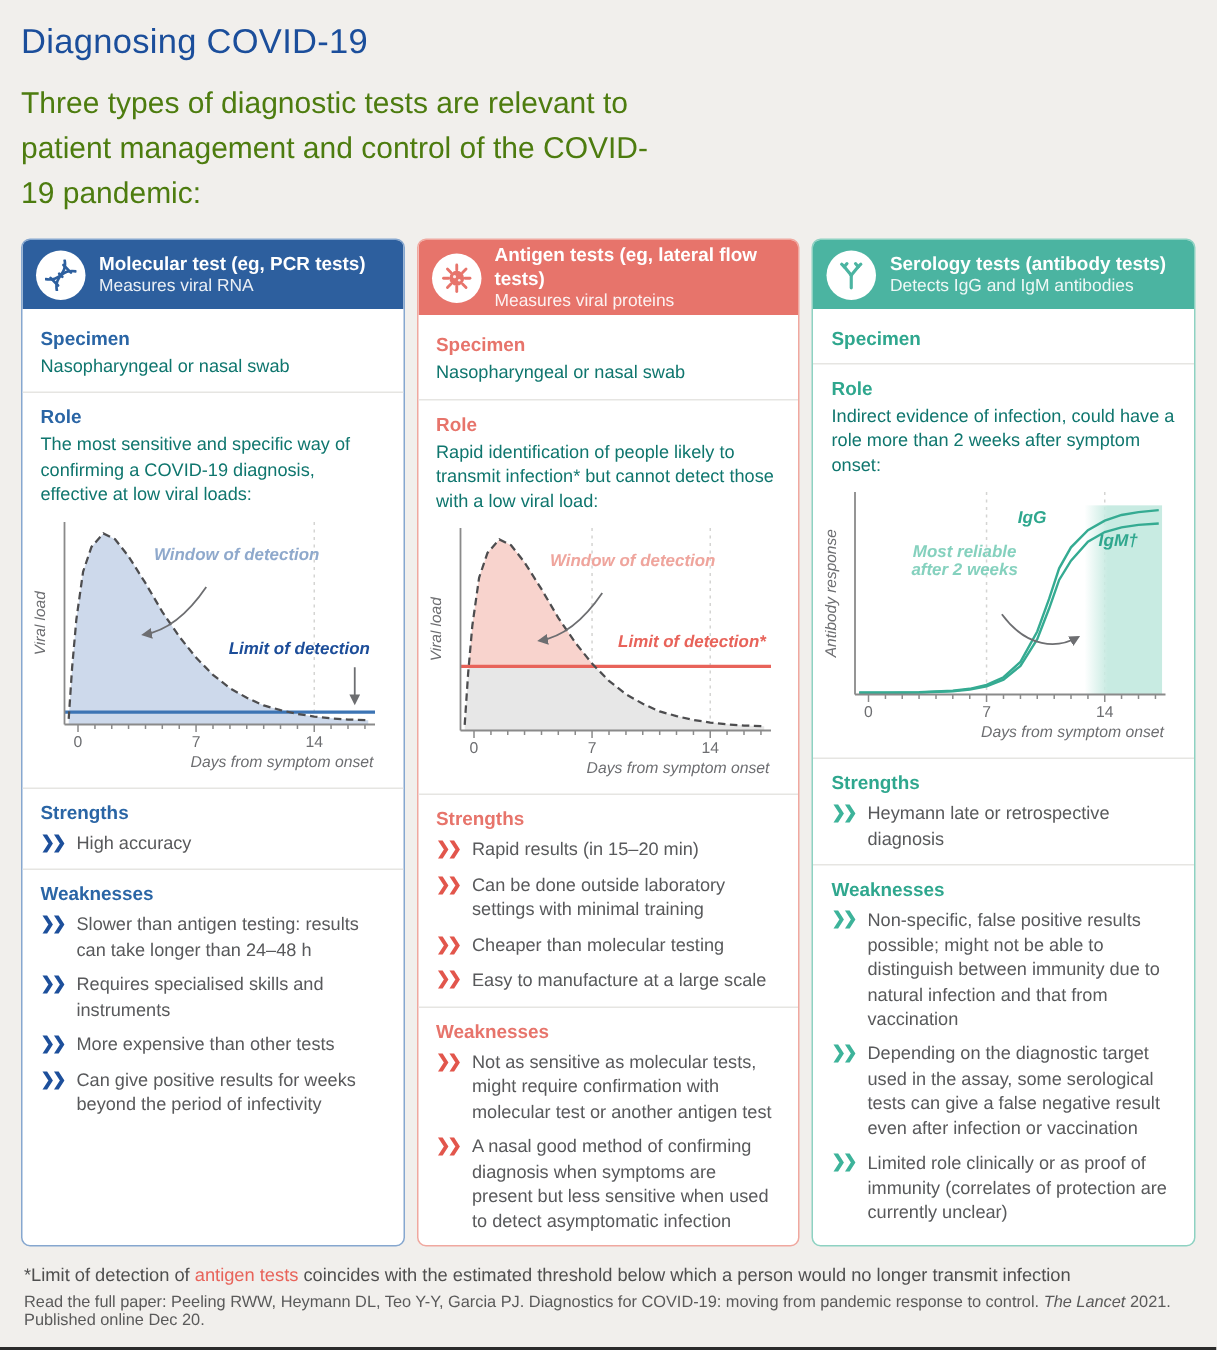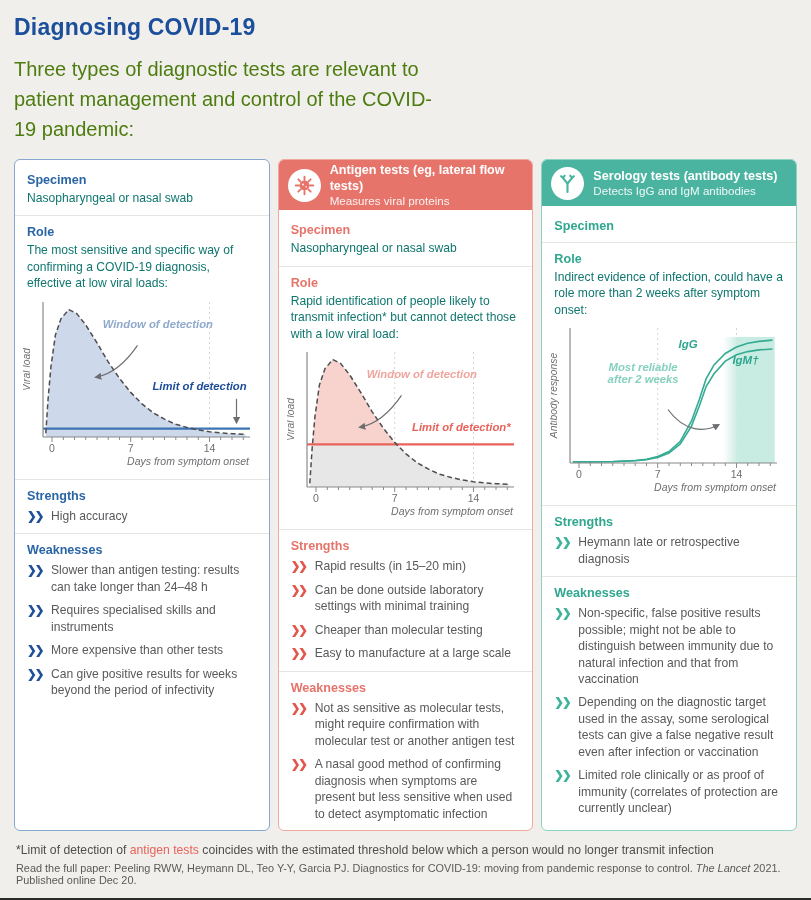--- a/index.html
+++ b/index.html
@@ -1,19 +1,19 @@
 <!DOCTYPE html>
 <html><head>
 <meta charset="utf-8">
 <style>
   html,body{margin:0;padding:0}
   body{width:811px;height:900px;background:#f1efec;font-family:"Liberation Sans",sans-serif;overflow:hidden;
        -webkit-font-smoothing:antialiased}
   .page{padding:12px 14px 0}
-  .title{font-size:23px;font-weight:bold;color:#1b4e9b;margin:2px 0 13px;letter-spacing:.2px}
+  .title{font-size:23px;font-weight:normal;color:#1b4e9b;margin:2px 0 13px;letter-spacing:.2px}
   .subtitle{font-size:20px;color:#4d7c0f;max-width:432px;line-height:1.5;margin:0 0 15px}
 
   .cols{display:flex;gap:8px;height:672px}
   .card{flex:1;background:#fff;border:1px solid;border-radius:6px;display:flex;flex-direction:column;overflow:hidden}
   .card.blue{border-color:#86a7cf}
   .card.salmon{border-color:#f0a89f}
   .card.teal{border-color:#8ed2c2}
   .chead{display:flex;align-items:center;gap:9px;padding:6px 9px;min-height:46px;box-sizing:border-box;color:#fff;border-radius:4px 4px 0 0}
   .blue  .chead{background:#2d5f9e}
   .salmon .chead{background:#e7746b}
@@ -50,20 +50,37 @@
 </head>
 <body>
 
 <div class="page">
   <h1 class="title">Diagnosing COVID-19</h1>
   <p class="subtitle">Three types of diagnostic tests are relevant to patient management and control of the COVID-19 pandemic:</p>
 
   <div class="cols">
 
     <section class="card blue">
+      <header class="chead">
+        <span class="cicon">
+          <svg width="21" height="21" viewBox="0 0 20 20">
+              <g transform="rotate(45 10 10)" stroke="#2d5f9e" stroke-width="1.7" fill="none" stroke-linecap="round">
+                <path d="M5,1.5 C13,7 7,13 15,18.5"></path>
+                <path d="M15,1.5 C7,7 13,13 5,18.5"></path>
+                <path d="M6.6,4.2 L13.4,4.2"></path>
+                <path d="M8.6,10 L11.4,10"></path>
+                <path d="M6.6,15.8 L13.4,15.8"></path>
+              </g>
+            </svg>
+        </span>
+        <div>
+          <div class="t1">Molecular test (eg, PCR tests)</div>
+          <div class="t2">Measures viral RNA</div>
+        </div>
+      </header>
       <div class="cbody">
         <h4 class="hd">Specimen</h4>
         <p class="txt" style="margin:0">Nasopharyngeal or nasal swab</p>
         <hr class="sep">
         <h4 class="hd">Role</h4>
         <p class="txt" style="margin:0">The most sensitive and specific way of confirming a COVID-19 diagnosis, effective at low viral loads:</p>
         <div class="chart">
             <svg width="229" height="176" viewBox="0 0 229 176">
               <defs>
                 <marker id="ah0" markerWidth="8" markerHeight="8" refX="4.5" refY="3" orient="auto">

